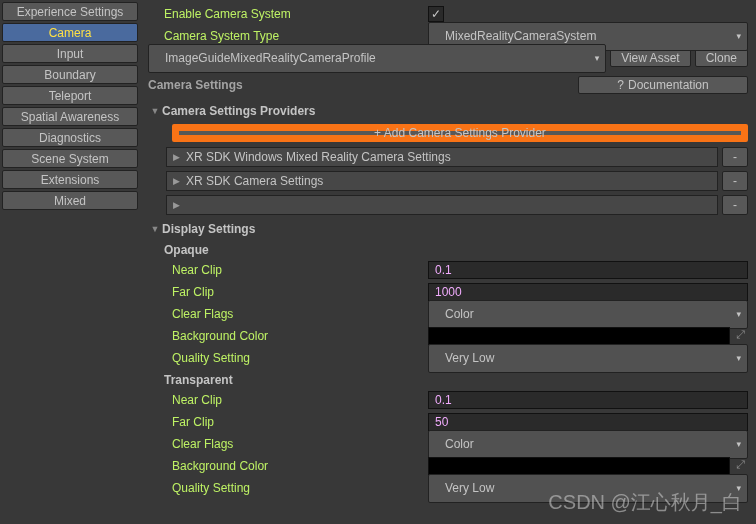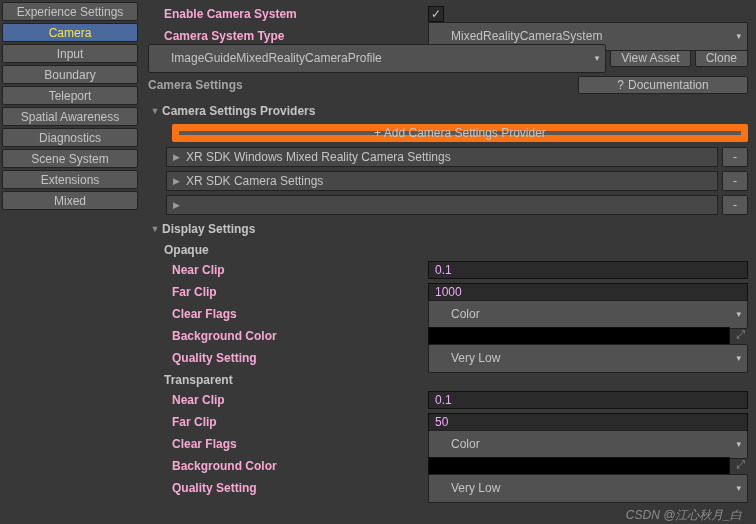--- a/index.html
+++ b/index.html
@@ -2,43 +2,43 @@
 <html><head>
 <meta charset="utf-8">
 <style>
 * { margin: 0; padding: 0; box-sizing: border-box; font-family: Arial, sans-serif; font-size: 12px; }
 body { background: #383838; color: #c4c4c4; width: 756px; height: 524px; overflow: hidden; display: flex; }
 .sidebar { width: 140px; background: #383838; padding: 2px; }
 .sidebar-item { background: #585858; border: 1px solid #222; border-radius: 2px; height: 19px; display: flex; align-items: center; justify-content: center; margin-bottom: 2px; cursor: pointer; }
 .sidebar-item.active { background: #4a6a9e; color: #fde047; }
 .main { flex: 1; padding: 4px 8px; overflow-y: auto; }
 .row { display: flex; align-items: center; height: 20px; margin-bottom: 2px; }
-.label { width: 280px; padding-left: 16px; color: #f9a8d4; font-weight: bold; }
+.label { width: 280px; padding-left: 16px; color: #bef264; }
 .label-indent { padding-left: 24px; }
 .checkbox { width: 16px; height: 16px; background: #2a2a2a; border: 1px solid #111; display: flex; align-items: center; justify-content: center; color: #c4c4c4; font-size: 11px; }
-.dropdown { flex: 1; background: #515151; border: 1px solid #222; height: 29px; display: flex; align-items: center; padding: 0 22px; border-radius: 2px; position: relative; cursor: pointer; }
+.dropdown { flex: 1; background: #515151; border: 1px solid #222; height: 29px; display: flex; align-items: center; padding: 0 16px; border-radius: 2px; position: relative; cursor: pointer; }
 .dropdown::after { content: '▾'; position: absolute; right: 6px; font-size: 9px; }
 .btn { background: #585858; border: 1px solid #222; height: 18px; padding: 0 10px; display: flex; align-items: center; border-radius: 2px; cursor: pointer; margin-left: 4px; }
 .section-header { display: flex; align-items: center; height: 22px; margin-top: 6px; margin-bottom: 4px; }
 .section-title { font-weight: bold; color: #a3a3a3; }
 .doc-btn { flex: 1; max-width: 170px; margin-left: auto; background: #585858; border: 1px solid #222; height: 18px; display: flex; align-items: center; justify-content: center; border-radius: 2px; cursor: pointer; gap: 4px; }
 .foldout { display: flex; align-items: center; height: 22px; cursor: pointer; }
 .foldout-arrow { width: 14px; text-align: center; font-size: 9px; color: #888; }
 .foldout-title { font-weight: bold; }
 .add-btn { background: #585858; border: 7px solid #f97316; height: 18px; display: flex; align-items: center; justify-content: center; border-radius: 2px; cursor: pointer; margin: 2px 0 4px 24px; }
 .provider-row { display: flex; align-items: center; height: 22px; margin: 2px 0 2px 18px; }
 .provider-item { flex: 1; background: #474747; border: 1px solid #222; height: 20px; display: flex; align-items: center; padding-left: 6px; cursor: pointer; }
 .provider-arrow { font-size: 9px; margin-right: 6px; color: #999; }
 .remove-btn { width: 26px; height: 20px; background: #585858; border: 1px solid #222; display: flex; align-items: center; justify-content: center; margin-left: 4px; cursor: pointer; border-radius: 2px; }
 .sub-bold { font-weight: bold; padding-left: 16px; height: 20px; display: flex; align-items: center; }
 .input-field { flex: 1; background: #2a2a2a; border: 1px solid #111; height: 18px; padding: 0 6px; color: #f0abfc; display: flex; align-items: center; }
 .color-field { flex: 1; background: #000; border: 1px solid #111; height: 18px; position: relative; cursor: pointer; }
 .color-field::after { content: '⤢'; position: absolute; right: -16px; font-size: 11px; color: #888; }
 .color-wrap { flex: 1; display: flex; align-items: center; padding-right: 18px; }
-.watermark { position: fixed; bottom: 0; right: 14px; color: rgba(210,210,210,0.55); font-size: 12px; font-style: italic; pointer-events: none; }
+.watermark { position: fixed; bottom: 8px; right: 14px; color: rgba(210,210,210,0.55); font-size: 20px; pointer-events: none; }
 </style>
 </head>
 <body>
 
 <div class="sidebar">
   <div class="sidebar-item">
       <span>Experience Settings</span>
     </div>
   <div class="sidebar-item active">
       <span>Camera</span>

